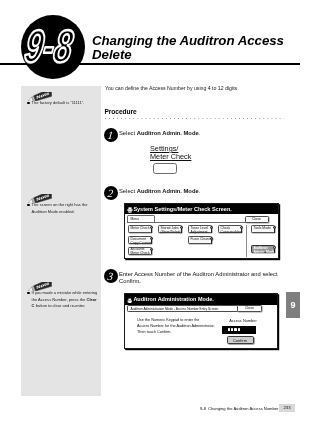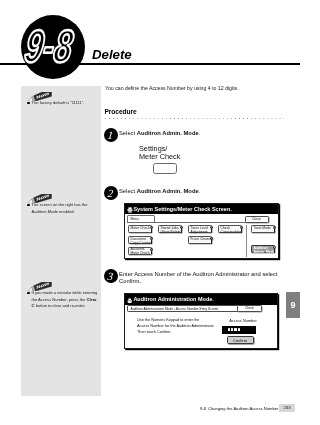--- a/index.html
+++ b/index.html
@@ -106,21 +106,21 @@
   <div class="chapnum">
     <svg viewBox="0 0 64 64" width="64" height="64">
       <circle cx="32" cy="32" r="32" fill="#000"></circle>
       <g transform="translate(32.5,0) skewX(-8) translate(-32.5,0)">
       <text id="chapnum-text" x="32.5" y="47.5" fill="#000" font-family="Liberation Sans, sans-serif" font-size="46" font-weight="bold" font-style="italic" text-anchor="middle" textLength="47" lengthAdjust="spacingAndGlyphs" stroke="#ffffff" stroke-width="2.5" stroke-linejoin="round" paint-order="fill stroke">9-8</text>
       </g>
     </svg>
   </div>
 
   <div class="title">
-    <br>
+    <span>Changing the Auditron Access</span><br>
     <span>Delete</span>
   </div>
 
   <div class="notecol"></div>
   <div id="notes-host">
       <div class="note" style="top: 87px;">
         <div class="notetag"><svg viewBox="0 0 88 30" width="26" height="8.9">
             <g transform="rotate(-20 44 15)">
               <path d="M2 15 L17 7 L17 23 Z" fill="#ffffff" stroke="#7a7a7a" stroke-width="1.4" stroke-linejoin="round"></path>
               <path d="M17 7 L25 7 L25 23 L17 23 Z" fill="#b8b8b8" stroke="#7a7a7a" stroke-width="1.4" stroke-linejoin="round"></path>
@@ -185,21 +185,21 @@
       <div class="stepnum" style="top: 269px; left: 104px;"><svg viewBox="0 0 14 14" width="14" height="14">
           <circle cx="7" cy="7" r="7" fill="#000"></circle>
           <text x="7.2" y="11" fill="#fff" font-family="Liberation Serif, serif" font-size="11" font-style="italic" text-anchor="middle" transform="translate(7,0) skewX(-6) translate(-7,0)">3</text>
         </svg></div>
       <div class="steptxt" style="top: 270.6px; left: 119px; width: 170px;">
         <div><span>Enter Access Number of the Auditron Administrator and select</span></div>
         <div><span>Confirm</span><span style="font-weight: bold;">.</span></div>
       </div>
     </div>
   <div id="illustrations-host">
-      <div class="skey-lab" style="left: 139px; top: 145px;">
+      <div class="skey-lab" style="left: 150px; top: 145px; text-decoration: underline;">
         <div>Settings/</div>
         <div>Meter Check</div>
       </div>
       <div class="skey-btn" style="left: 153px; top: 163px; width: 23.5px; height: 11px;"></div>
       <div class="panel" style="left: 124px; top: 203px; width: 155px; height: 56px;">
         <div class="ptitle">
           <div class="picon"><svg viewBox="0 0 10 10" width="6" height="6">
               <rect x="2.3" y="0.6" width="5.4" height="3.2" fill="#ffffff"></rect>
               <rect x="0.6" y="3.4" width="8.8" height="3.4" rx="0.5" fill="#c9c9c9"></rect>
               <rect x="2.3" y="6.0" width="5.4" height="3.4" fill="#ffffff"></rect>

